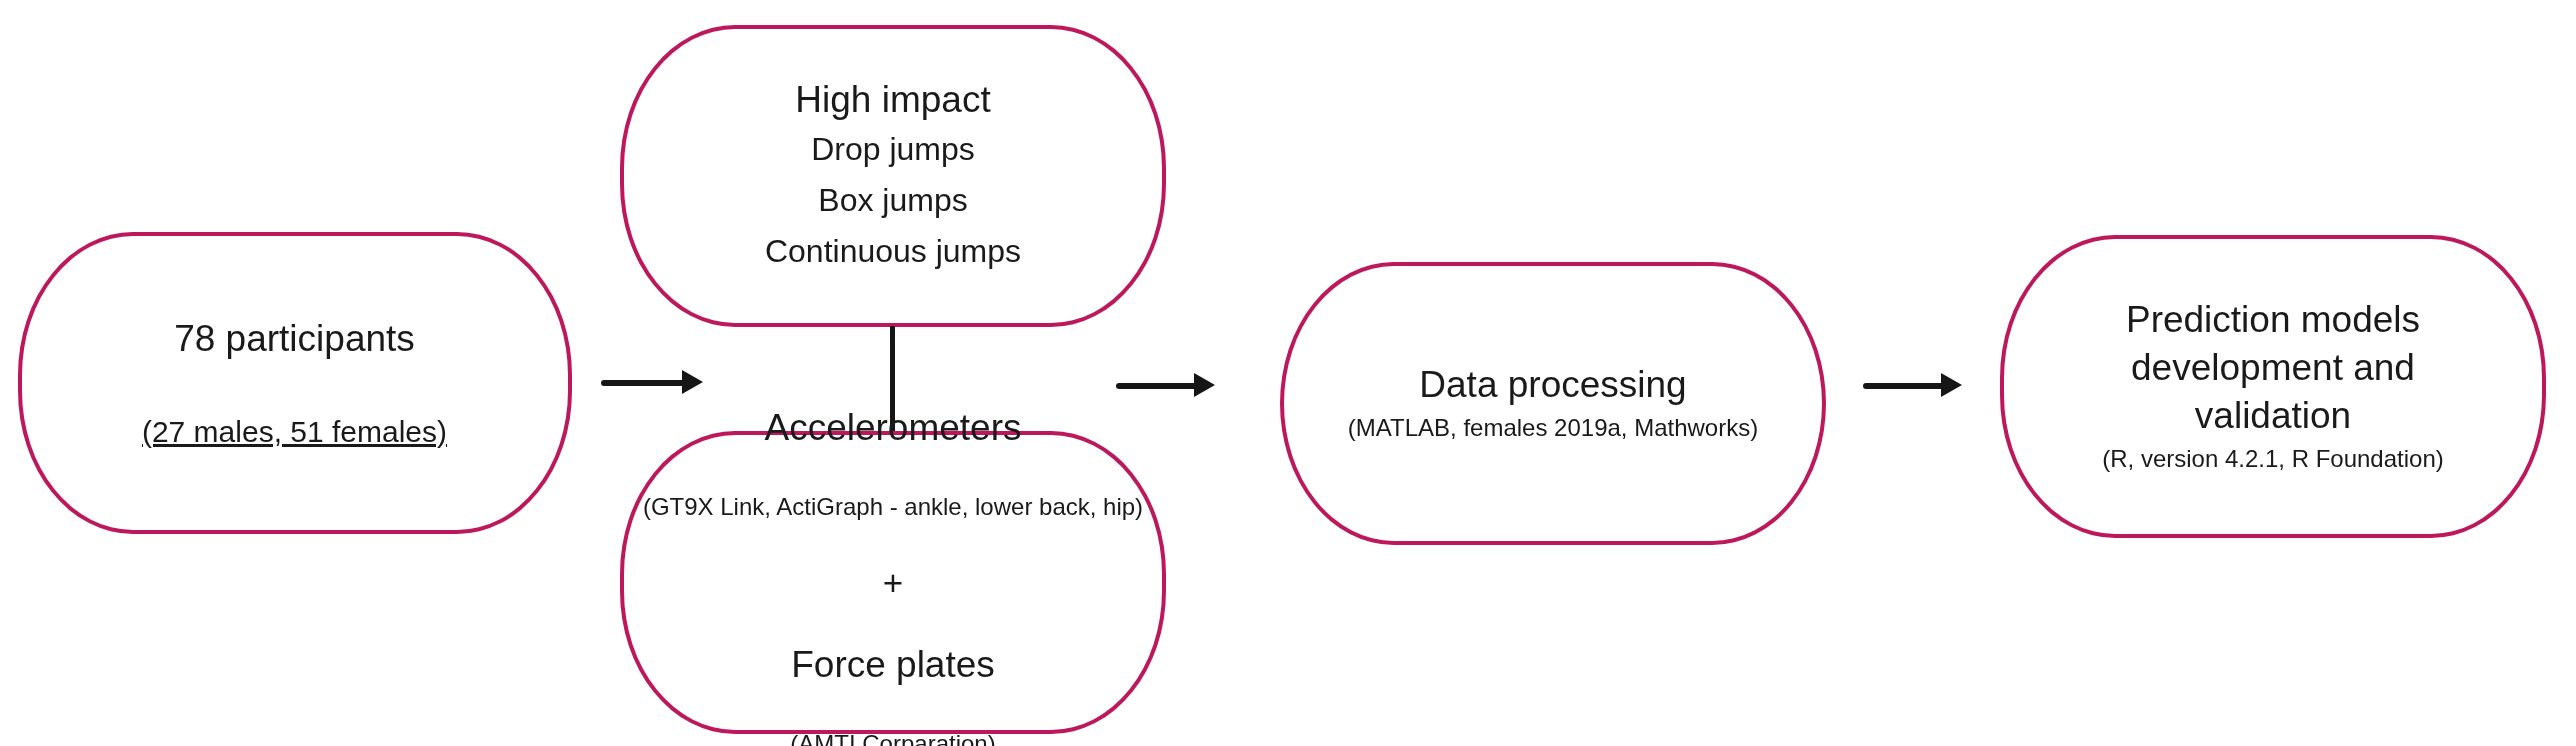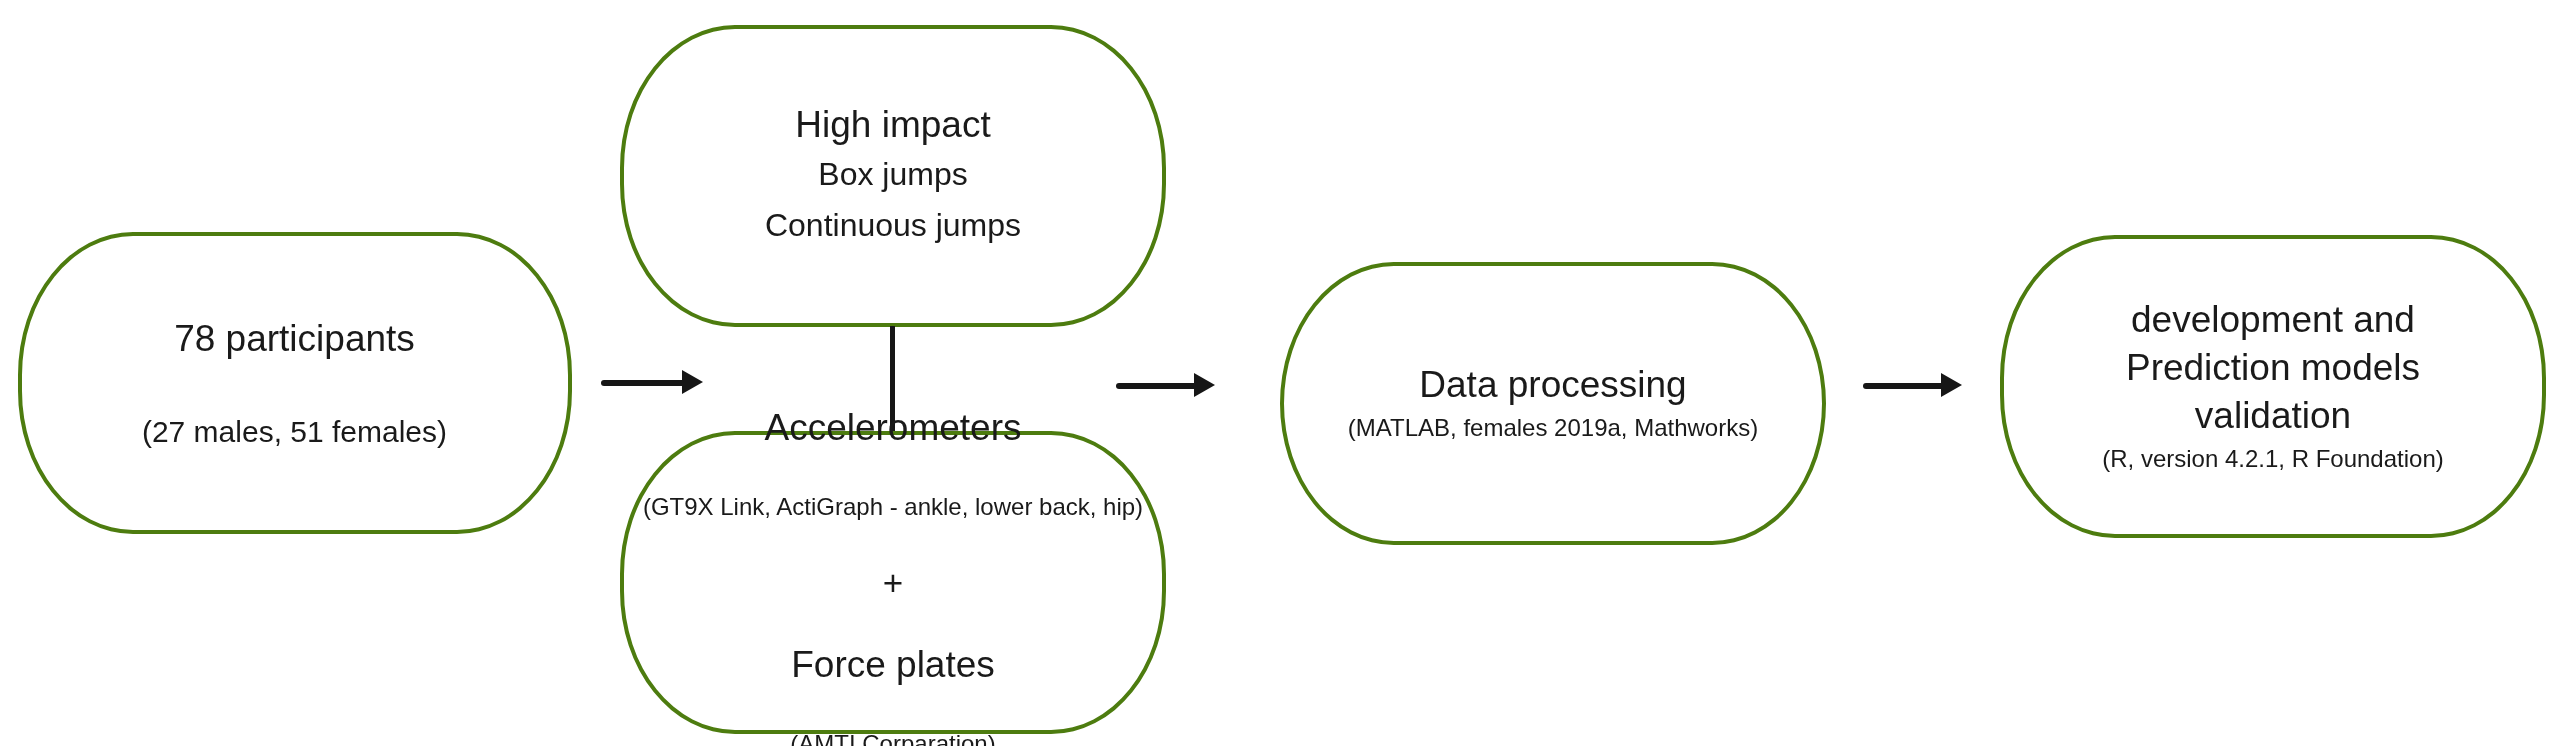--- a/index.html
+++ b/index.html
@@ -12,21 +12,21 @@
     width: 2576px;
     height: 747px;
     background: #ffffff;
     font-family: "Liberation Sans", "DejaVu Sans", sans-serif;
     color: #1a1a1a;
     overflow: hidden;
   }
   .node {
     position: absolute;
     box-sizing: border-box;
-    border: 4px solid #4d7c0f;
+    border: 4px solid #be185d;
     border-radius: 115px / 143px;
     background: #ffffff;
     display: flex;
     flex-direction: column;
     align-items: center;
     justify-content: center;
     text-align: left;
     padding: 8px 11px;
   }
   .node-title {
@@ -38,20 +38,21 @@
   .node-title-line {
     font-size: 37px;
     line-height: 48px;
     font-weight: 400;
     white-space: nowrap;
   }
   .node-sub-lg {
     font-size: 30px;
     line-height: 41px;
     white-space: nowrap;
+    text-decoration: underline;
   }
   .node-sub-sm {
     font-size: 24px;
     line-height: 37px;
     white-space: nowrap;
   }
   .node-item {
     font-size: 32px;
     line-height: 51px;
     white-space: nowrap;
@@ -115,20 +116,21 @@
     <div class="node-sub-lg">(27 males, 51 females)</div>
   </div>
 
   <div class="arrow a1">
     <div class="shaft"></div>
     <div class="head"></div>
   </div>
 
   <div class="node n-high-impact">
     <div class="node-title">High impact</div>
+    <div class="node-item">Drop jumps</div>
     <div class="node-item">Box jumps</div>
     <div class="node-item">Continuous jumps</div>
   </div>
 
   <div class="v-connector"></div>
 
   <div class="node n-equipment">
     <div class="node-title">Accelerometers</div>
     <div class="node-sub-sm">(GT9X Link, ActiGraph - ankle, lower back, hip)</div>
     <div class="node-plus">+</div>
@@ -145,20 +147,20 @@
     <div class="node-title">Data processing</div>
     <div class="node-sub-sm">(MATLAB, females 2019a, Mathworks)</div>
   </div>
 
   <div class="arrow a3">
     <div class="shaft"></div>
     <div class="head"></div>
   </div>
 
   <div class="node n-prediction">
+    <div class="node-title-line">Prediction models</div>
     <div class="node-title-line">development and</div>
-    <div class="node-title-line">Prediction models</div>
     <div class="node-title-line">validation</div>
     <div class="node-sub-sm">(R, version 4.2.1, R Foundation)</div>
   </div>
 
 </div>
 
 
 </body></html>

